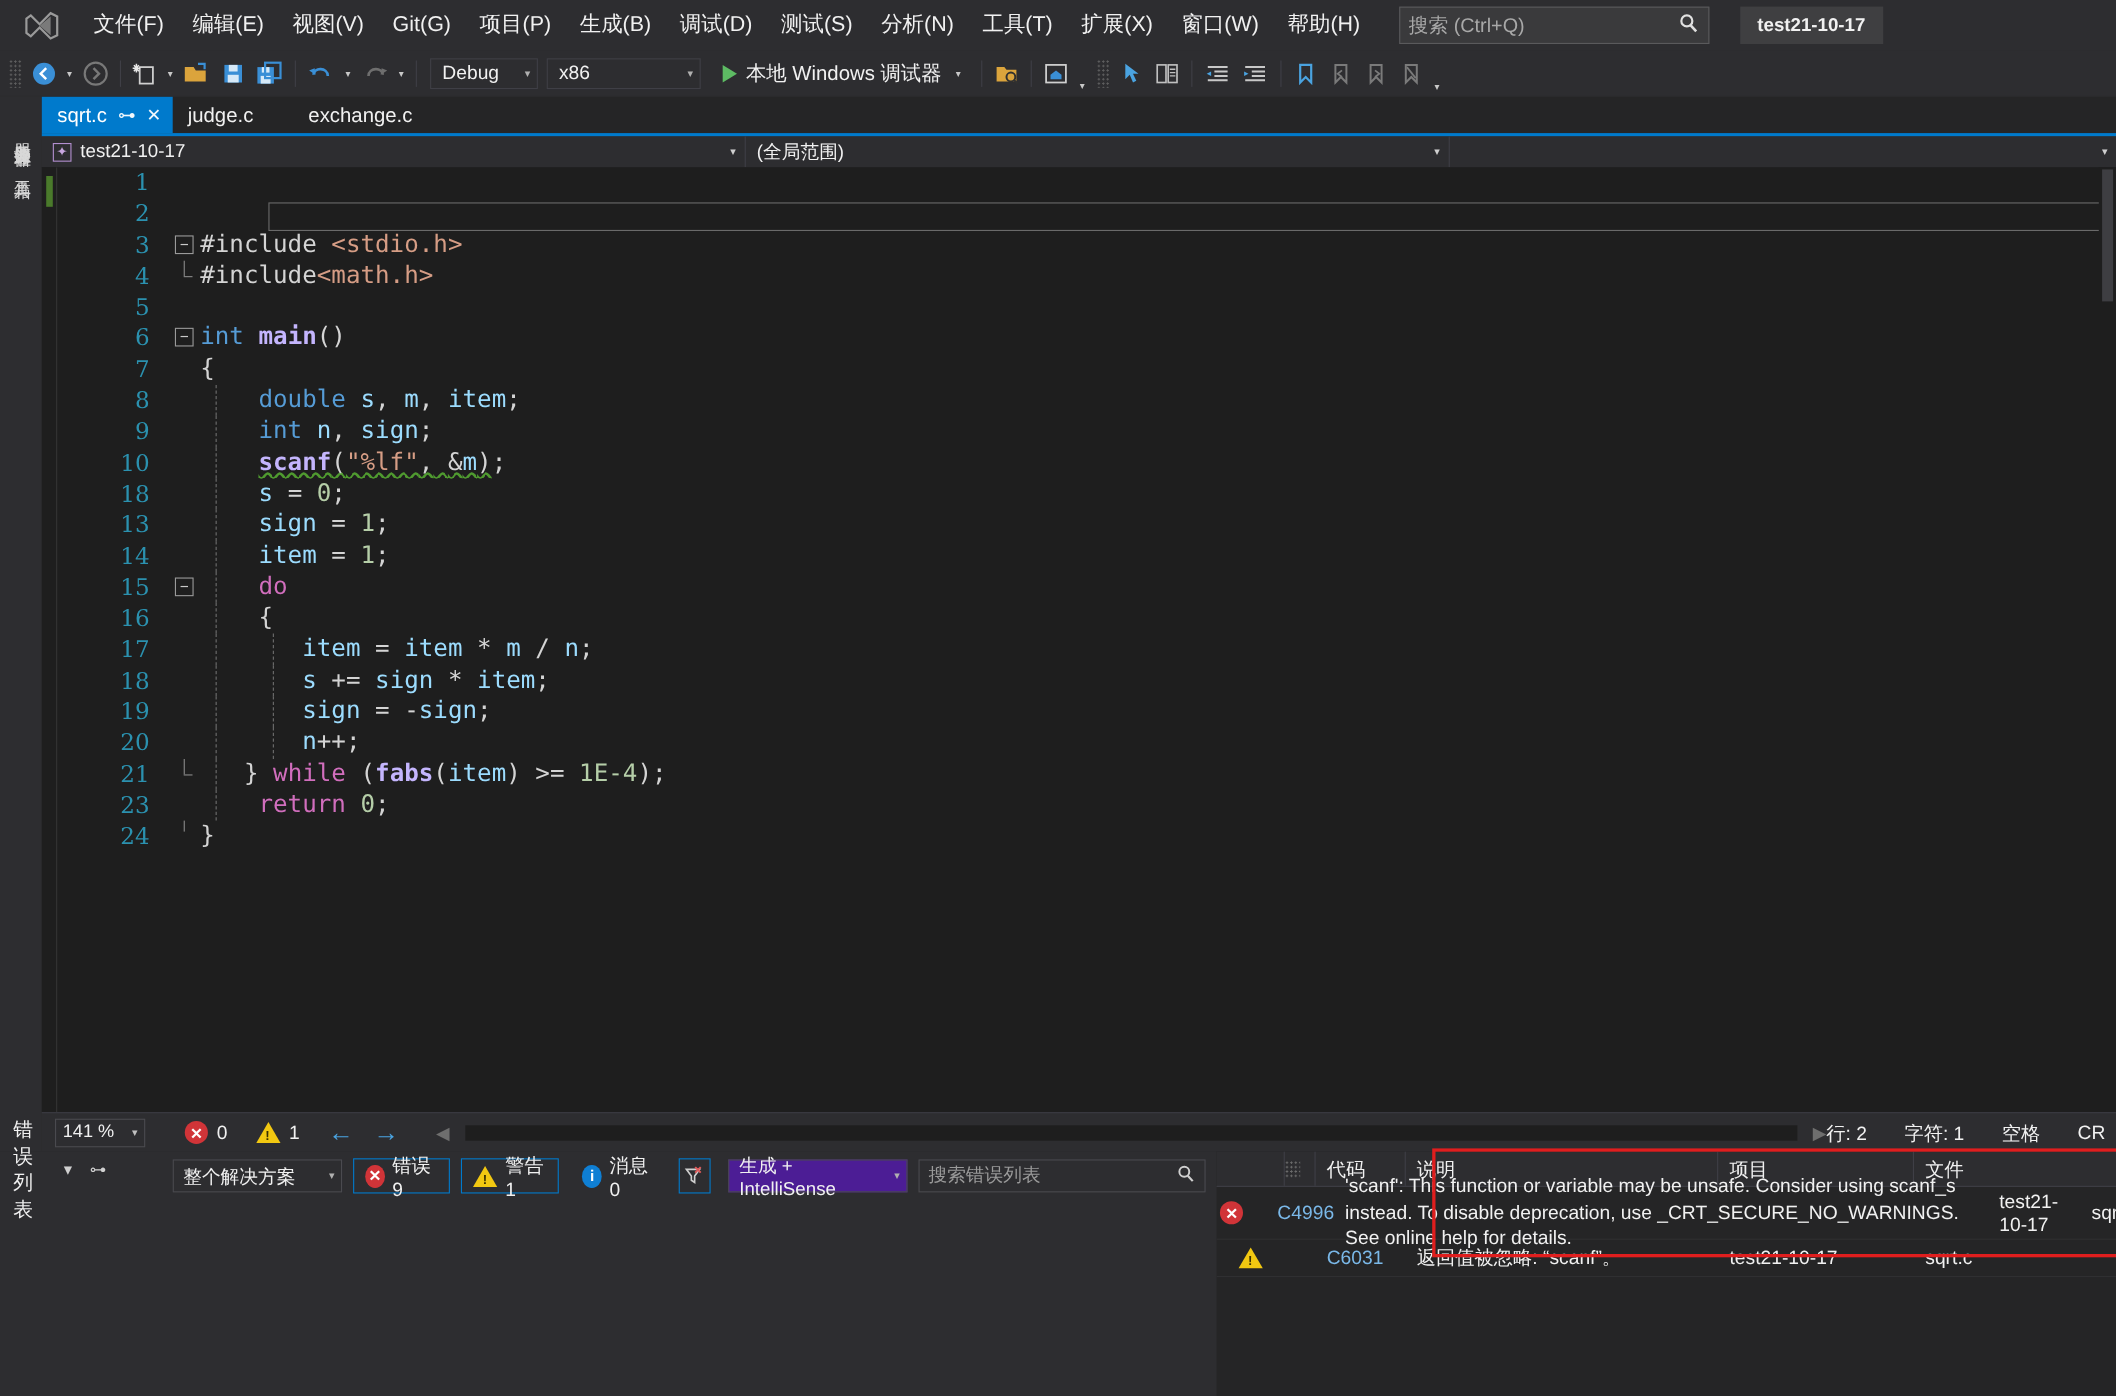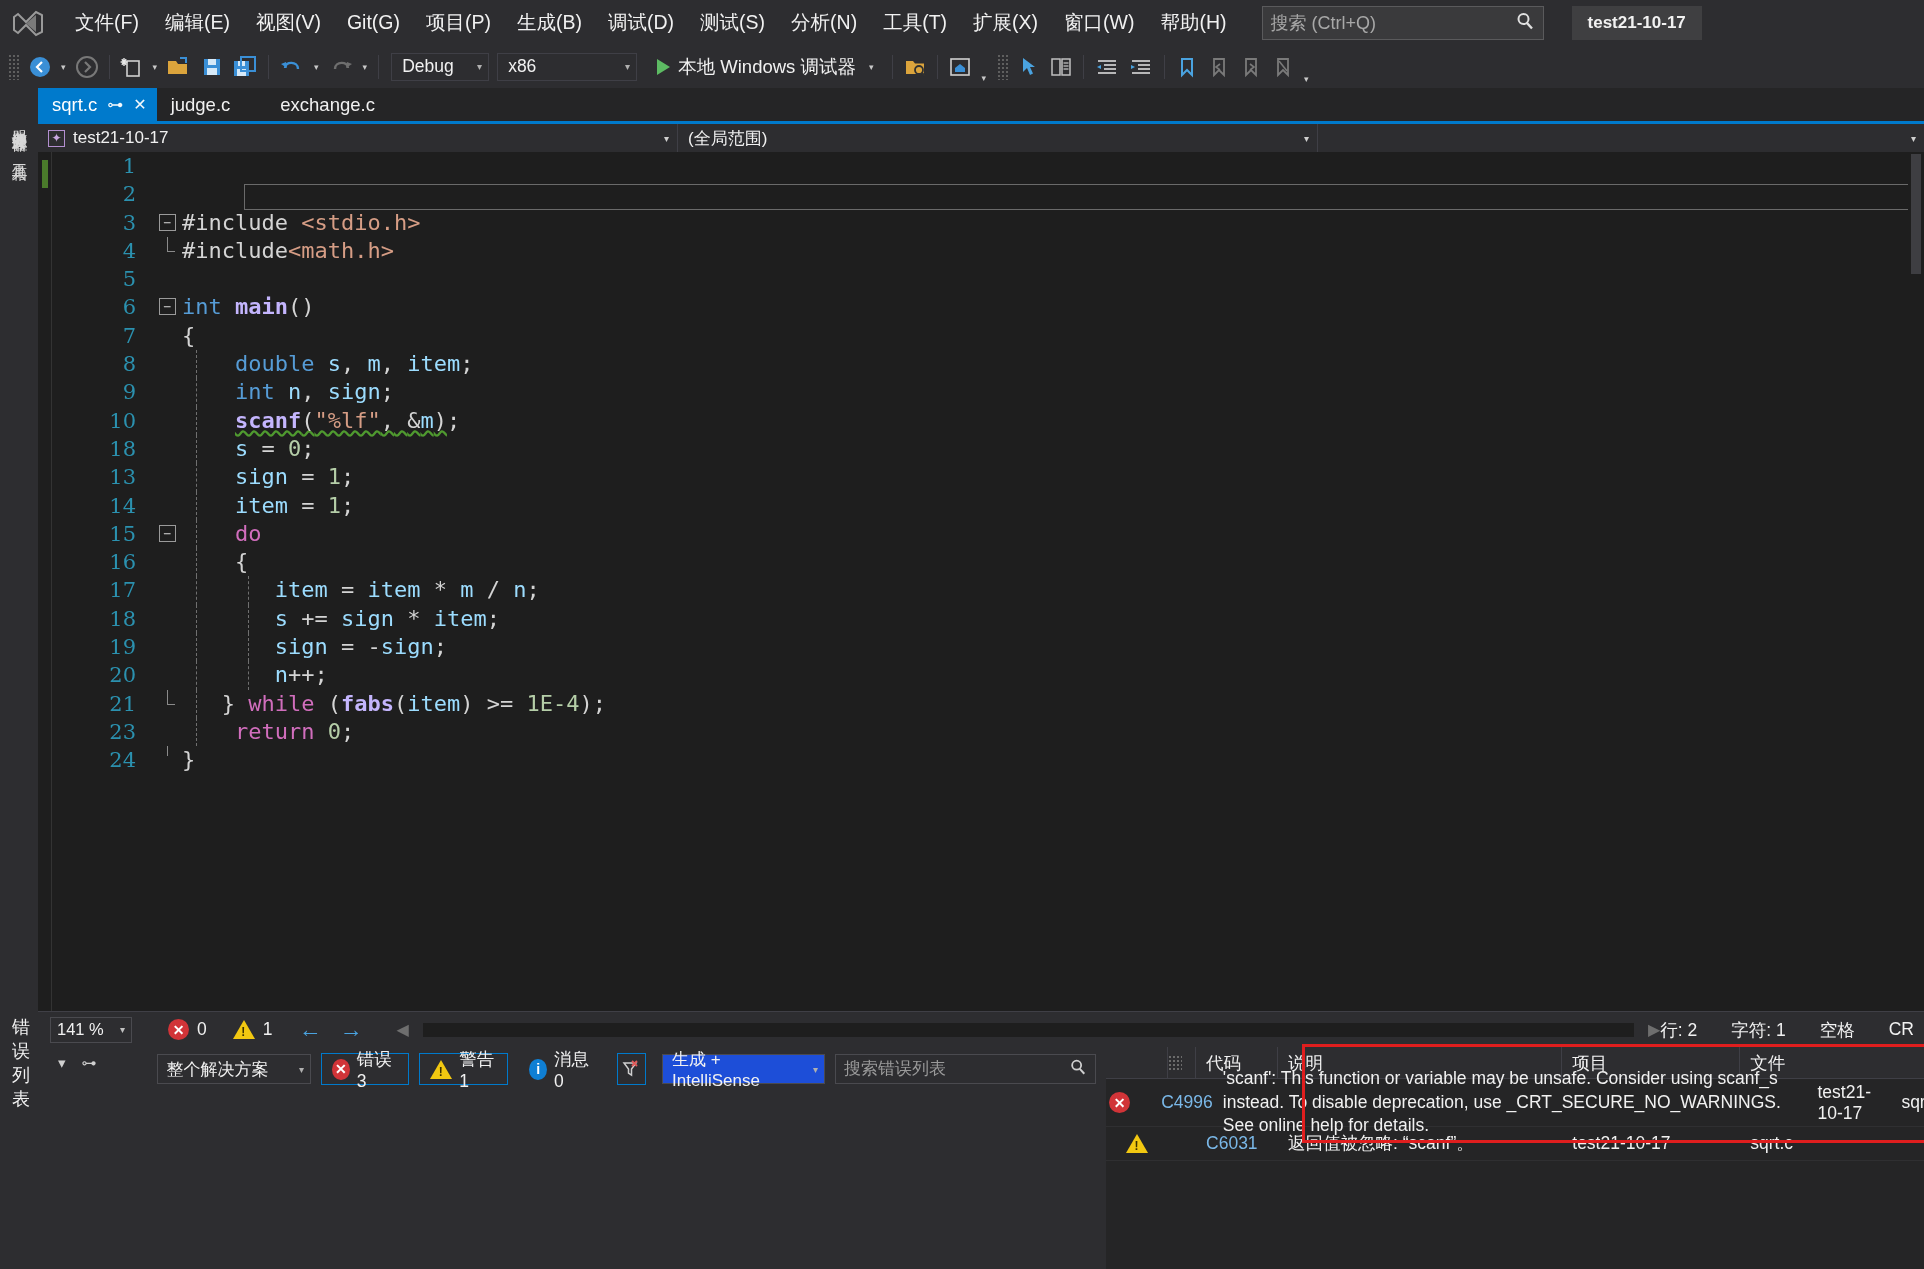--- a/index.html
+++ b/index.html
@@ -6,21 +6,21 @@
   html,body {
     width:1924px; height:1269px;
     background:#1e1e1e;
     font-family:"Liberation Sans", sans-serif;
     color:#f1f1f1;
     overflow:hidden;
   }
   .app { width:1924px; height:1269px; position:relative; display:flex; flex-direction:column; background:#2d2d30; }
 
   
-  .menubar { height:46px; background:#2d2d30; display:flex; align-items:center; padding-left:8px; flex:0 0 46px;}
+  .menubar { height:46px; background:#2d2d30; display:flex; align-items:center; padding-left:18px; flex:0 0 46px;}
   .vs-logo { width:40px; height:36px; display:flex; align-items:center; justify-content:center; margin-right:14px;}
   .menu-item { font-size:19.5px; color:#f1f1f1; padding:4px 13px; white-space:nowrap; line-height:1; }
   .search-wrap { margin-left:22px; width:282px; height:34px; background:#3a3a3c; border:1px solid #5a5a5c;
                  display:flex; align-items:center; padding:0 8px; position:relative;}
   .search-wrap input { background:transparent; border:0; outline:none; color:#cfcfcf; font-size:18px; width:238px;
                        font-family:"Liberation Sans", sans-serif;}
   .search-wrap input::placeholder { color:#a8a8a8; }
   .proj-badge { margin-left:28px; font-size:17px; font-weight:bold; color:#f1f1f1; background:#3f3f41; padding:7px 16px;}
 
   
@@ -120,21 +120,21 @@
   .errhdr .hbtn { padding:0 8px; color:#d0d0d0; font-size:15px; }
   .errtools { height:44px; display:flex; align-items:center; padding-left:12px; gap:10px;margin-left:40px; }
   .sel { width:178px; height:30px; background:#2d2d30; border:1px solid #4a4a4f; display:flex; align-items:center;
          padding:0 6px 0 9px; font-size:17px; color:#f1f1f1;}
   .sel .cc { margin-left:auto; font-size:10px; color:#b0b0b0;}
   .pillbtn { height:32px; border:1px solid #007acc; display:flex; align-items:center; gap:7px; padding:0 10px;
              font-size:17.5px; color:#f1f1f1; }
   .dot-info { width:21px;height:21px;border-radius:50%;background:#0f7fd4;color:#fff;font-size:14px;font-weight:bold;
               display:flex;align-items:center;justify-content:center;}
   .iconbtn { width:34px; height:32px; border:1px solid #007acc; display:flex; align-items:center; justify-content:center;}
-  .sel2 { width:188px; height:30px; background:#1d4ed8; border:1px solid #4a4a4f; display:flex; align-items:center;
+  .sel2 { width:188px; height:30px; background:#4c1d95; border:1px solid #4a4a4f; display:flex; align-items:center;
           padding:0 6px 0 9px; font-size:17px; color:#f1f1f1; margin-left:6px;}
   .sel2 .cc { margin-left:auto; font-size:10px; color:#b0b0b0;}
   .errsearch { margin-left:auto; margin-right:10px; width:270px; height:30px; border:1px solid #4a4a4f; background:#2d2d30;
                display:flex; align-items:center; padding:0 8px; }
   .errsearch input { background:transparent; border:0; outline:none; color:#cfcfcf; font-size:17px; width:225px;
                      font-family:"Liberation Sans", sans-serif;}
   .errsearch input::placeholder { color:#9a9a9a; }
 
   .errgrid { flex:1 1 auto; display:flex; flex-direction:column; background:#252526; position:relative;}
   .gridhead { height:32px; display:flex; align-items:center; background:#2d2d30; border-bottom:1px solid #3f3f46;
@@ -578,21 +578,21 @@
       <span class="hbtn">⊶</span>
     </div>
 
     <div class="errtools">
       <div class="sel">
         <span>整个解决方案</span>
         <span class="cc">▾</span>
       </div>
       <div class="pillbtn">
         <span class="dot-err">✕</span>
-        <span>错误 3</span>
+        <span>错误 9</span>
       </div>
       <div class="pillbtn">
         <span class="tri-warn"></span>
         <span>警告 1</span>
       </div>
       <div class="pillbtn" style="border-color:transparent;">
         <span class="dot-info">i</span>
         <span>消息 0</span>
       </div>
       <div class="iconbtn">

